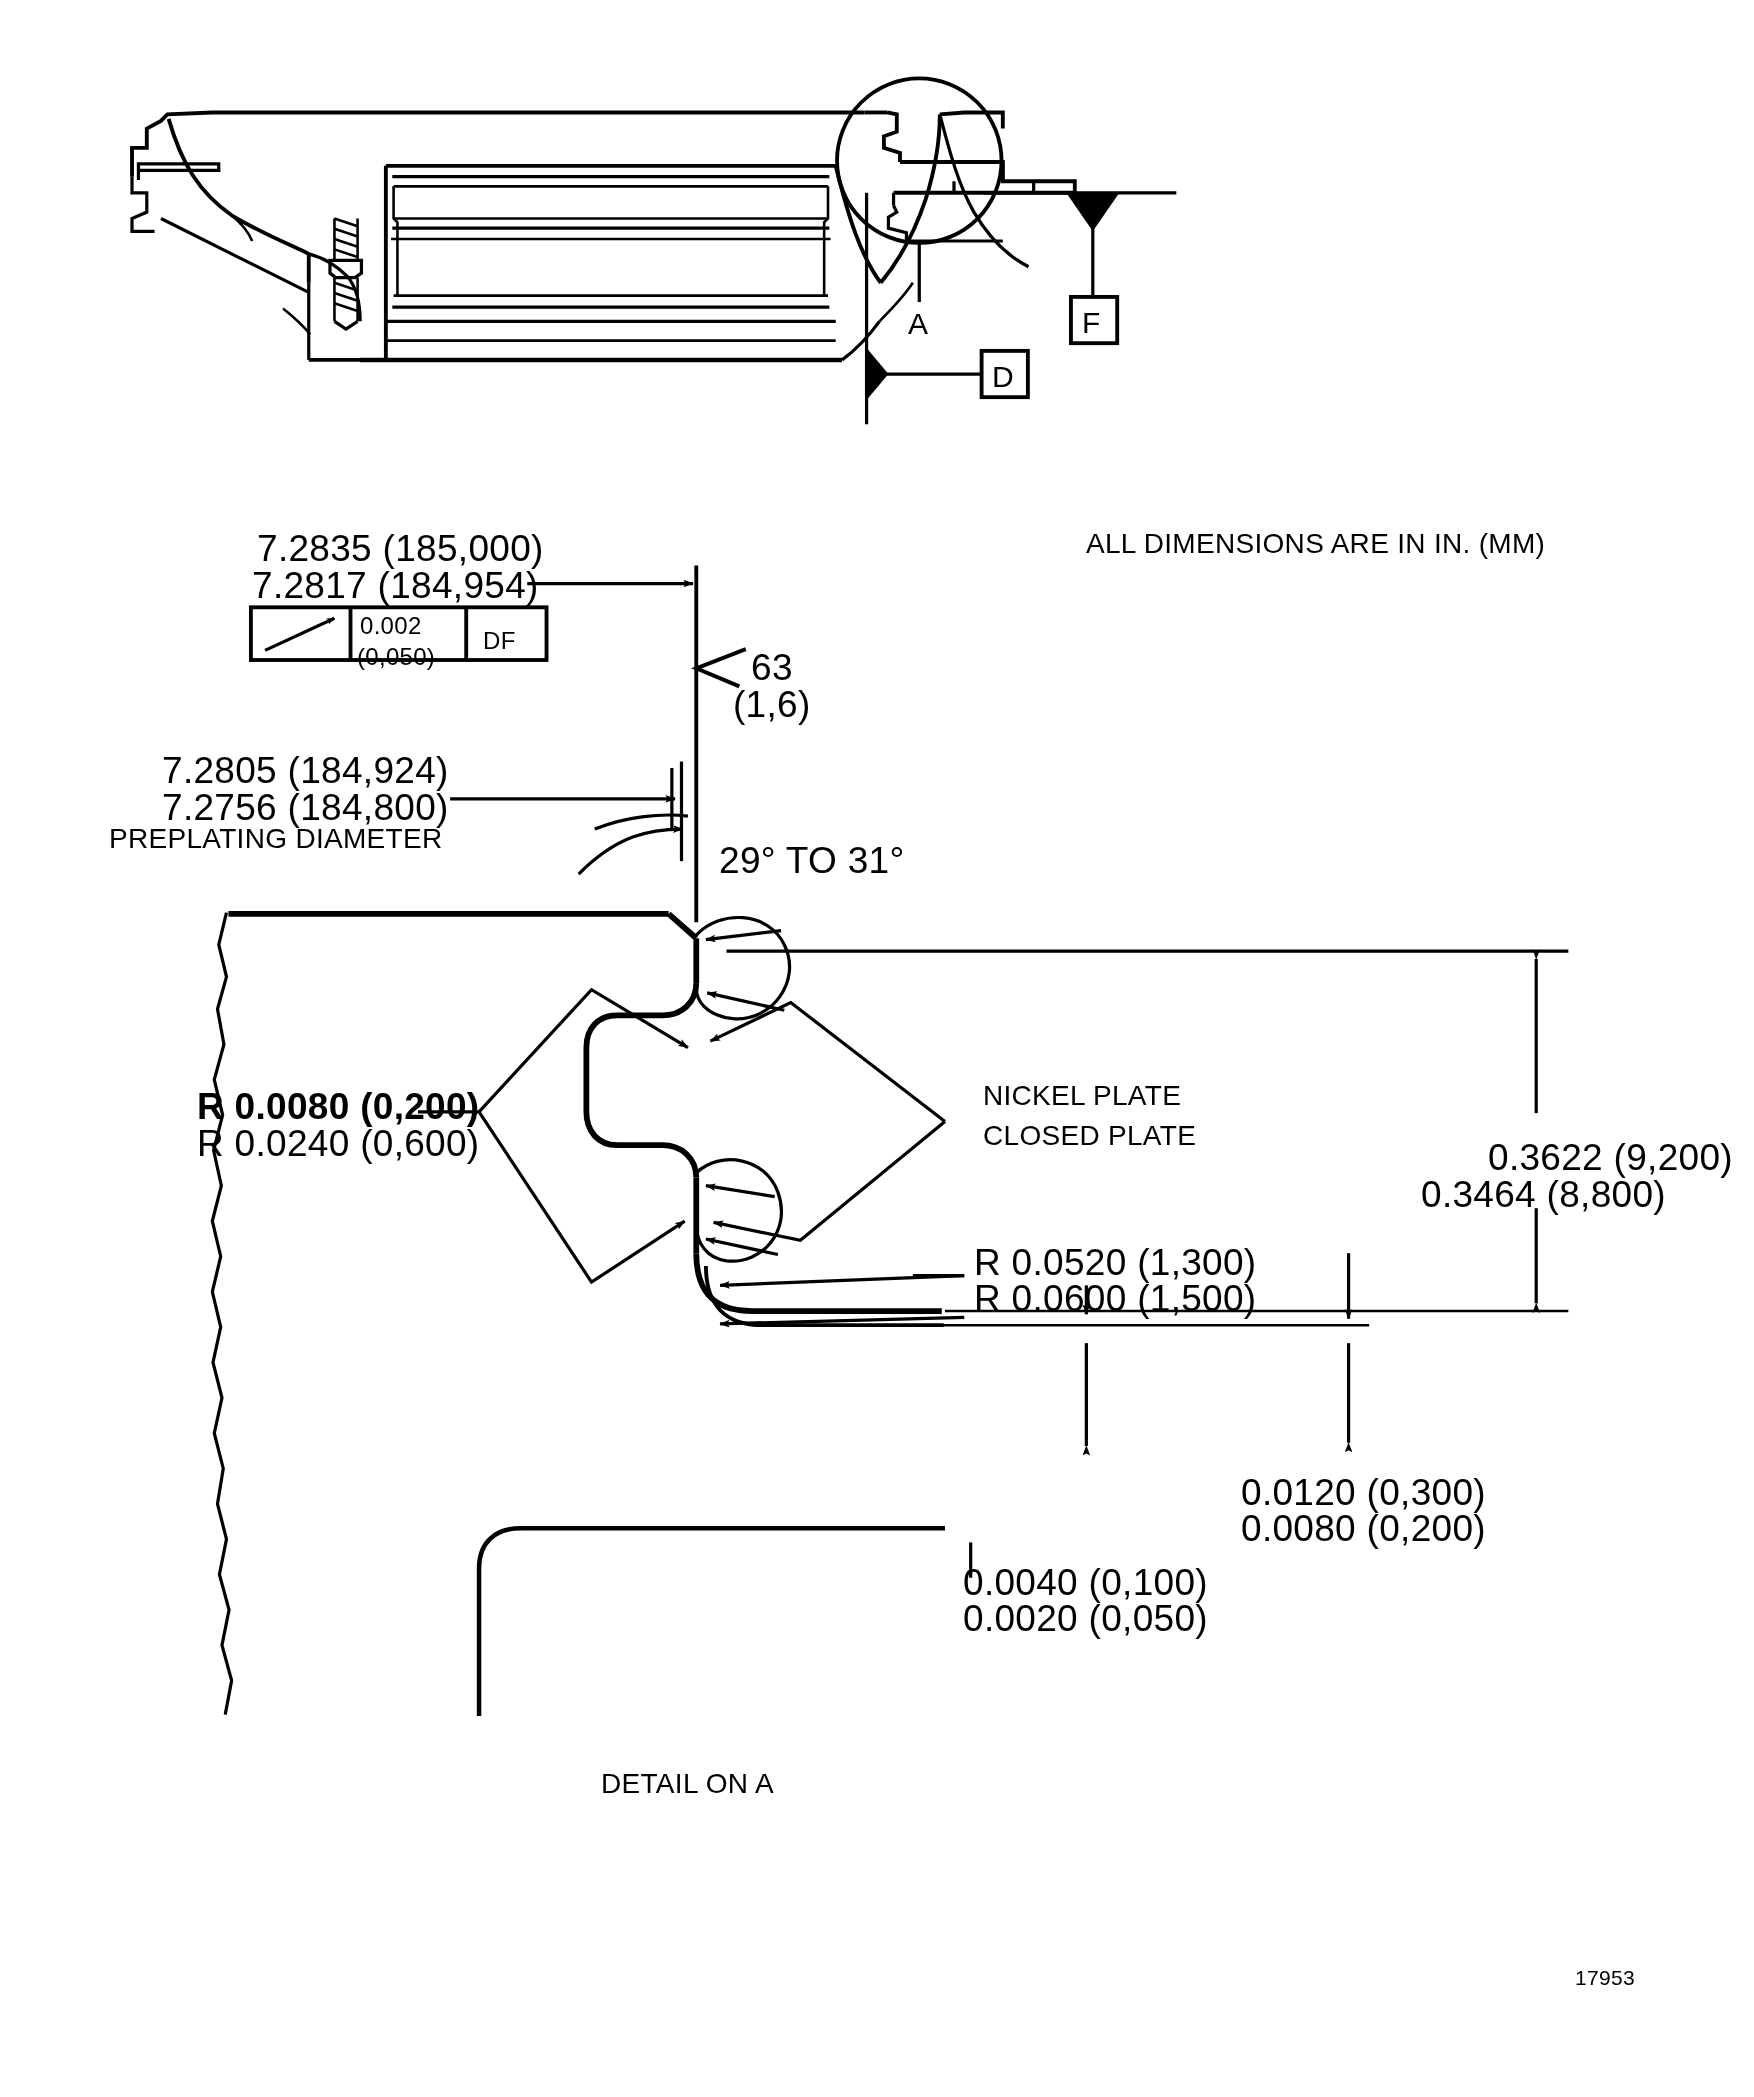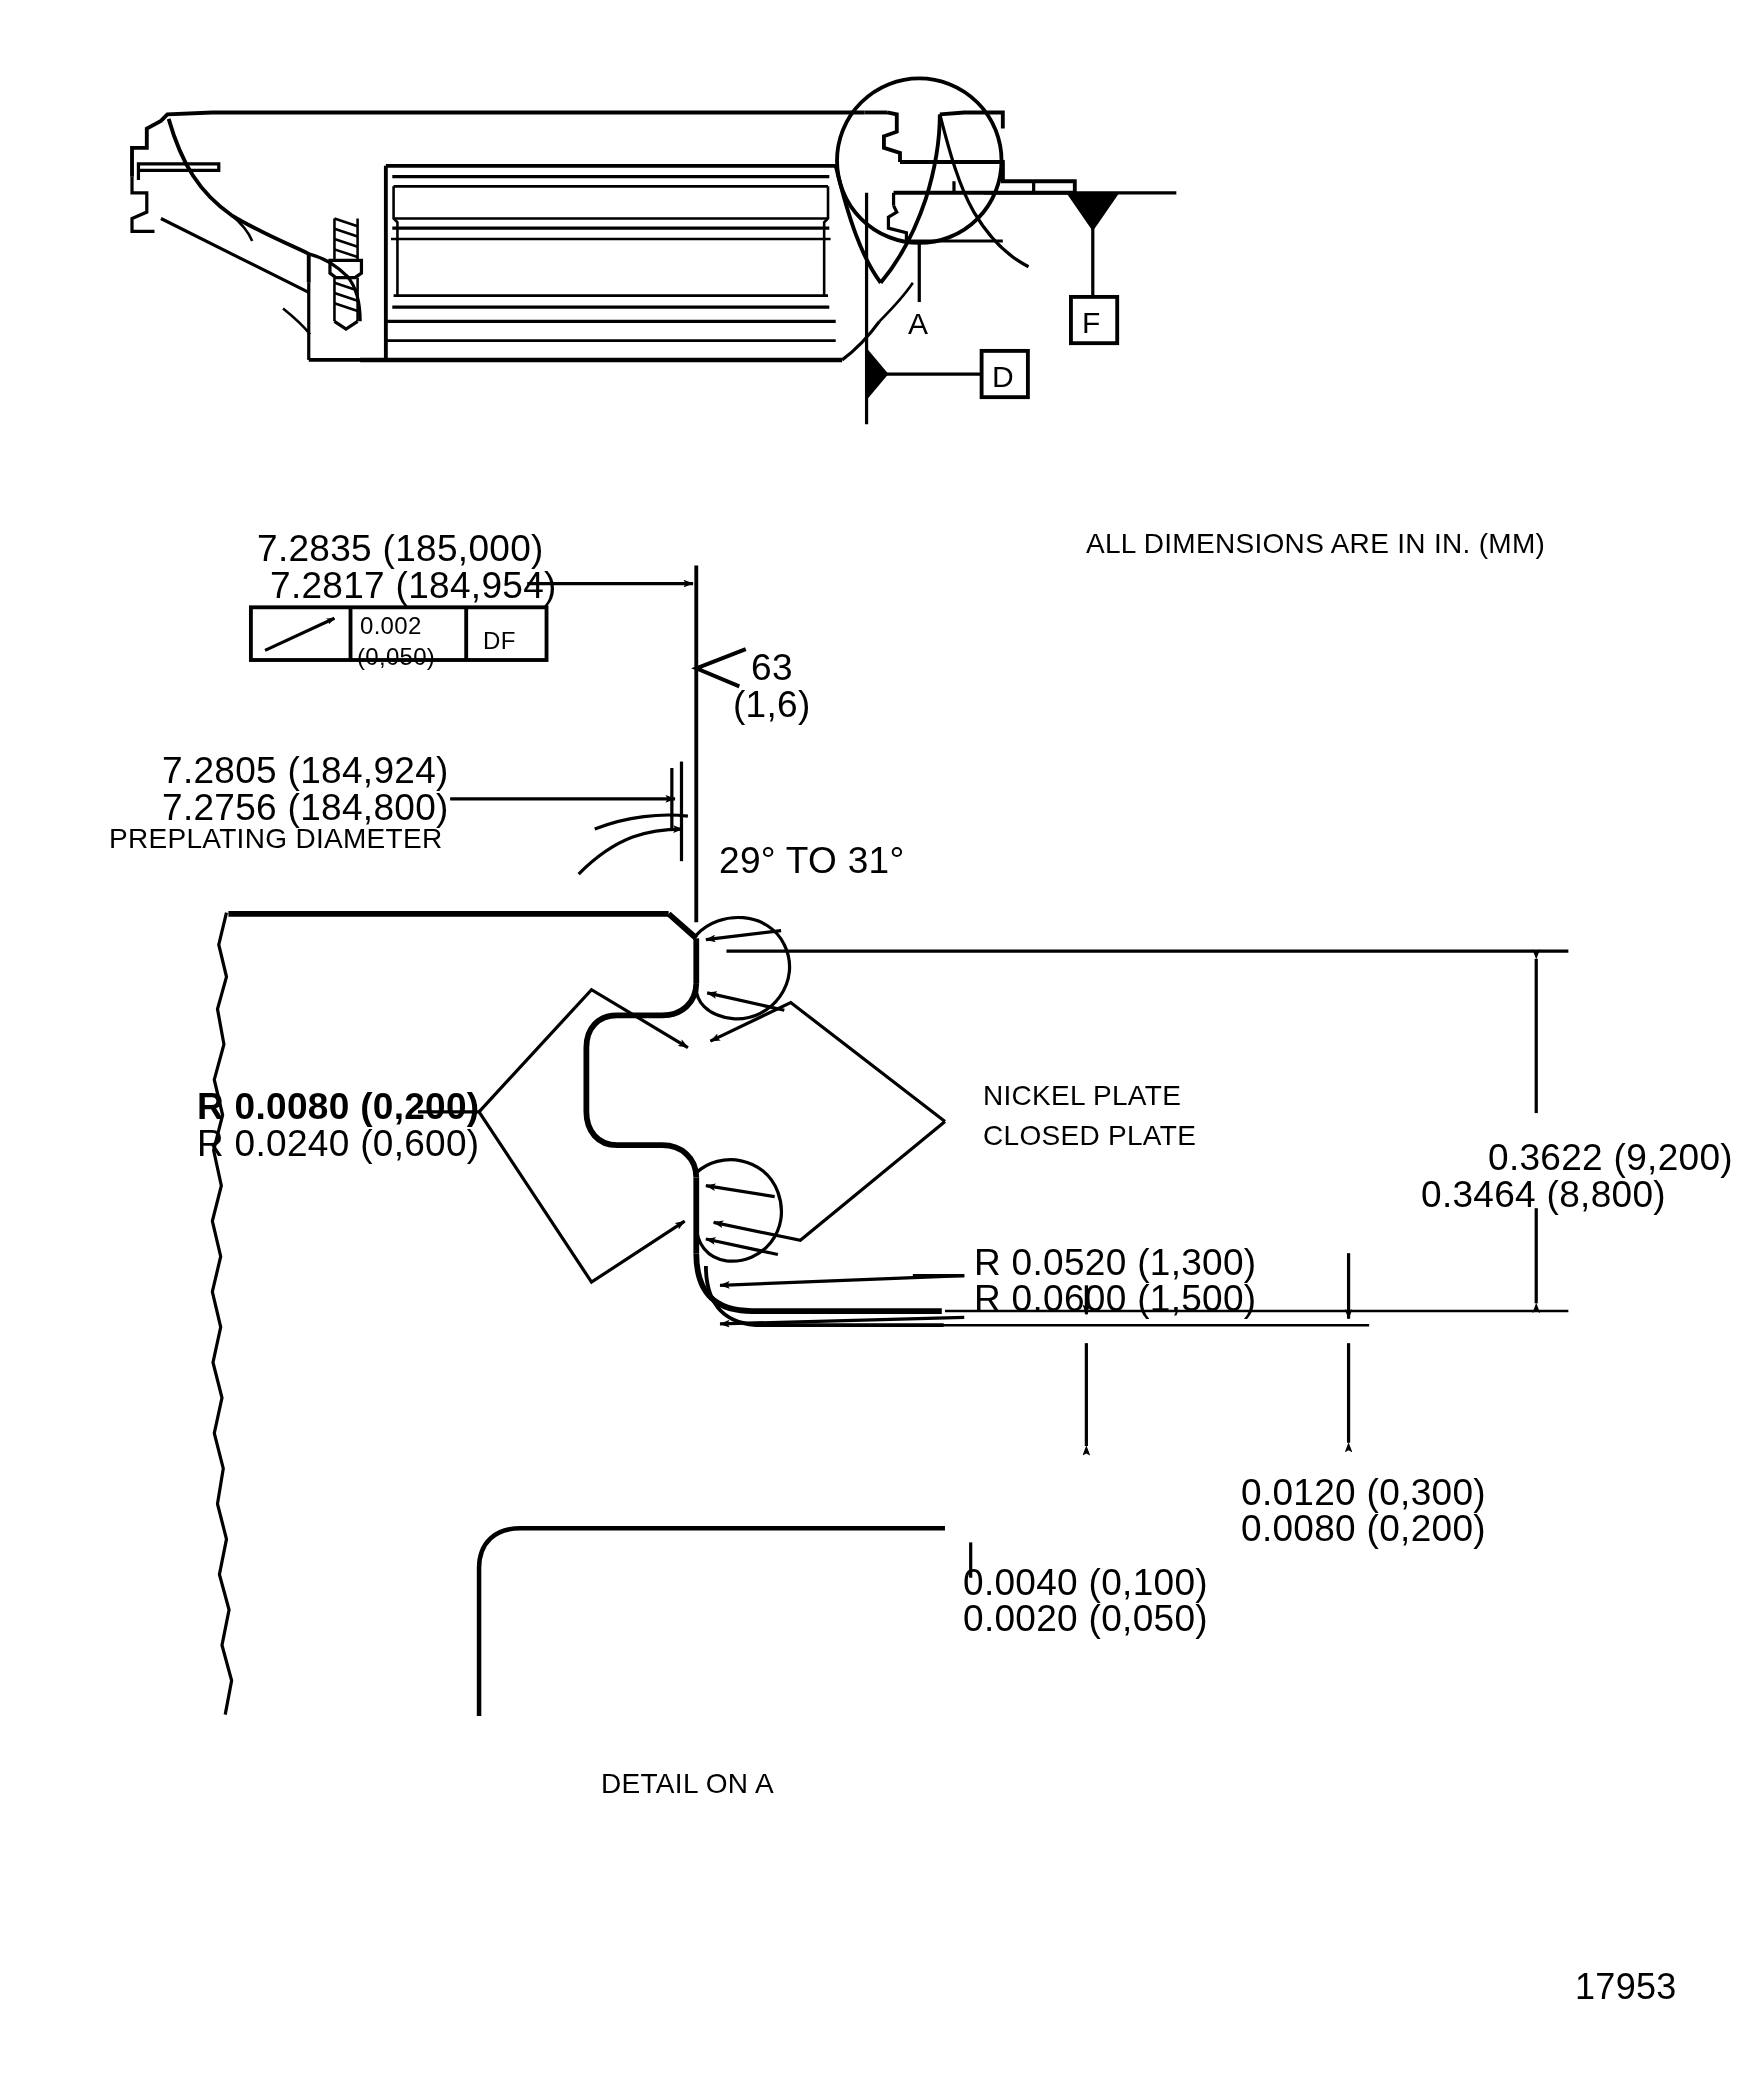--- a/index.html
+++ b/index.html
@@ -34,21 +34,21 @@
     white-space: pre;
     font-family: "Liberation Sans", sans-serif;
     color: #000;
     letter-spacing: 0.3px;
   }
   .t-dim   { font-size: 37px; }
   .t-note  { font-size: 28px; }
   .t-label { font-size: 28px; }
   .t-fcf   { font-size: 24px; }
   .t-datum { font-size: 30px; }
-  .t-num   { font-size: 36px; text-align: center; }
+  .t-num   { font-size: 21px; text-align: center; }
   .stackline { line-height: 1.18; }
 </style>
 </head>
 <body>
 
 <div id="sheet">
 
   <svg class="layer" viewBox="0 0 2730 3263">
     <defs>
       <marker id="ah" markerWidth="16" markerHeight="12" refX="15" refY="6" orient="auto" markerUnits="userSpaceOnUse">
@@ -265,21 +265,21 @@
     <g fill="none" stroke="#000" stroke-width="5">
       <line x1="1690" y1="2000" x2="1690" y2="2045" marker-end="url(#ah)"></line>
       <line x1="1690" y1="2250" x2="1690" y2="2090" marker-start="url(#ah)"></line>
       <line x1="1510" y1="2455" x2="1510" y2="2400"></line>
     </g>
   </svg>
 
   <div class="txt t-note" style="left:1086px; top:528px;">ALL DIMENSIONS ARE IN IN. (MM)</div>
 
   <div class="txt t-dim stackline" style="left:257px; top:527px;">7.2835 (185,000)</div>
-  <div class="txt t-dim stackline" style="left:270px; top:564px;">7.2817 (184,954)</div>
+  <div class="txt t-dim stackline" style="left:252px; top:564px;">7.2817 (184,954)</div>
 
   <div class="txt t-fcf" style="left:360px; top:612px;">0.002</div>
   <div class="txt t-fcf" style="left:357px; top:643px;">(0,050)</div>
   <div class="txt t-fcf" style="left:483px; top:627px;">DF</div>
 
   <div class="txt t-dim" style="left:751px; top:647px;">63</div>
   <div class="txt t-dim" style="left:733px; top:684px;">(1,6)</div>
 
   <div class="txt t-dim stackline" style="left:162px; top:749px;">7.2805 (184,924)</div>
   <div class="txt t-dim stackline" style="left:162px; top:786px;">7.2756 (184,800)</div>

